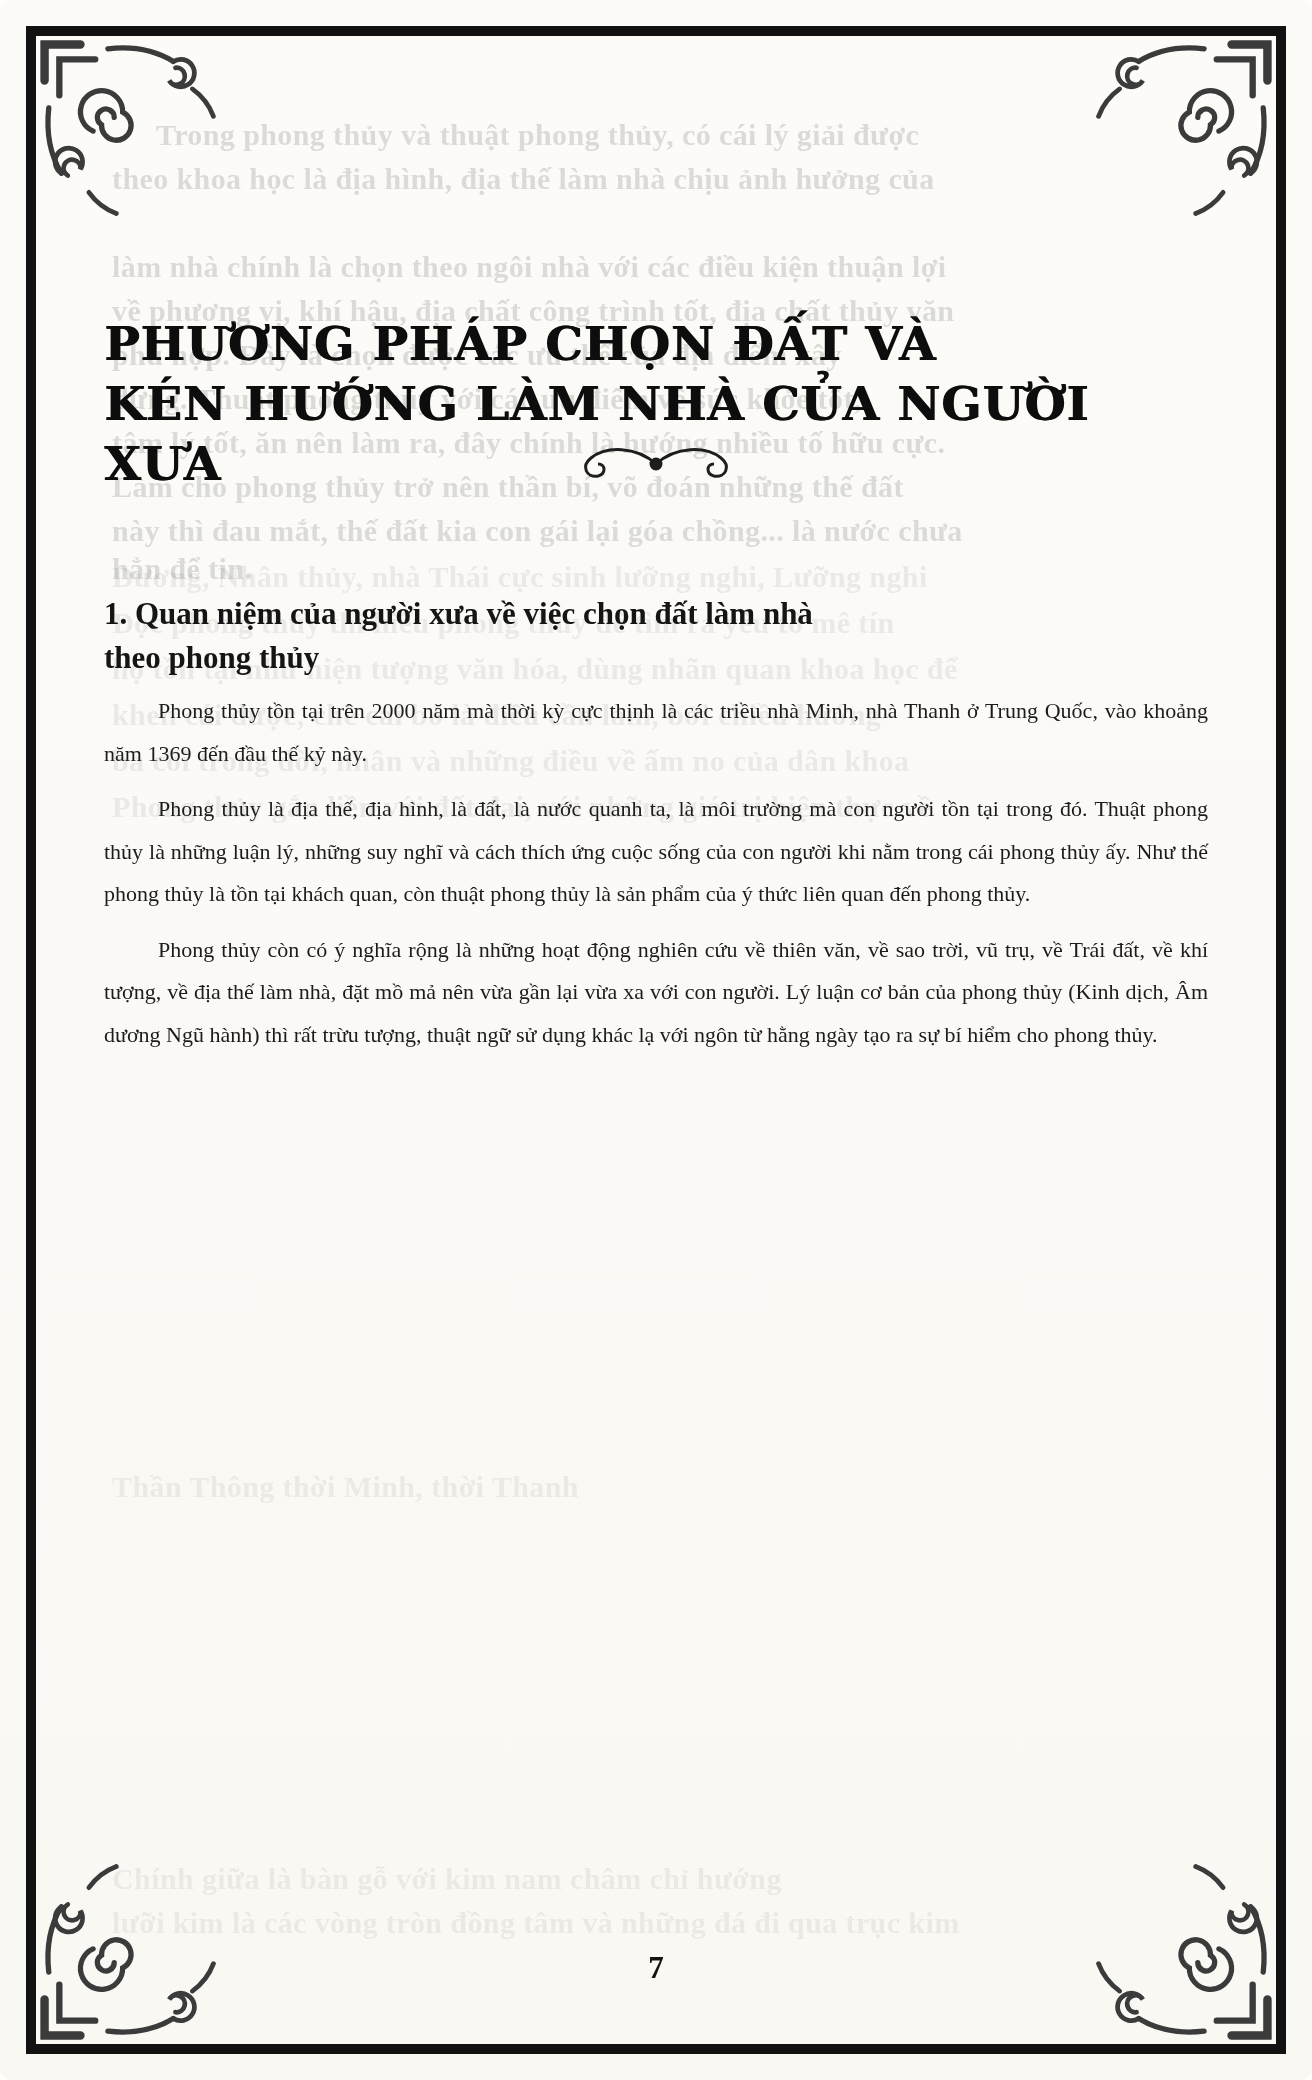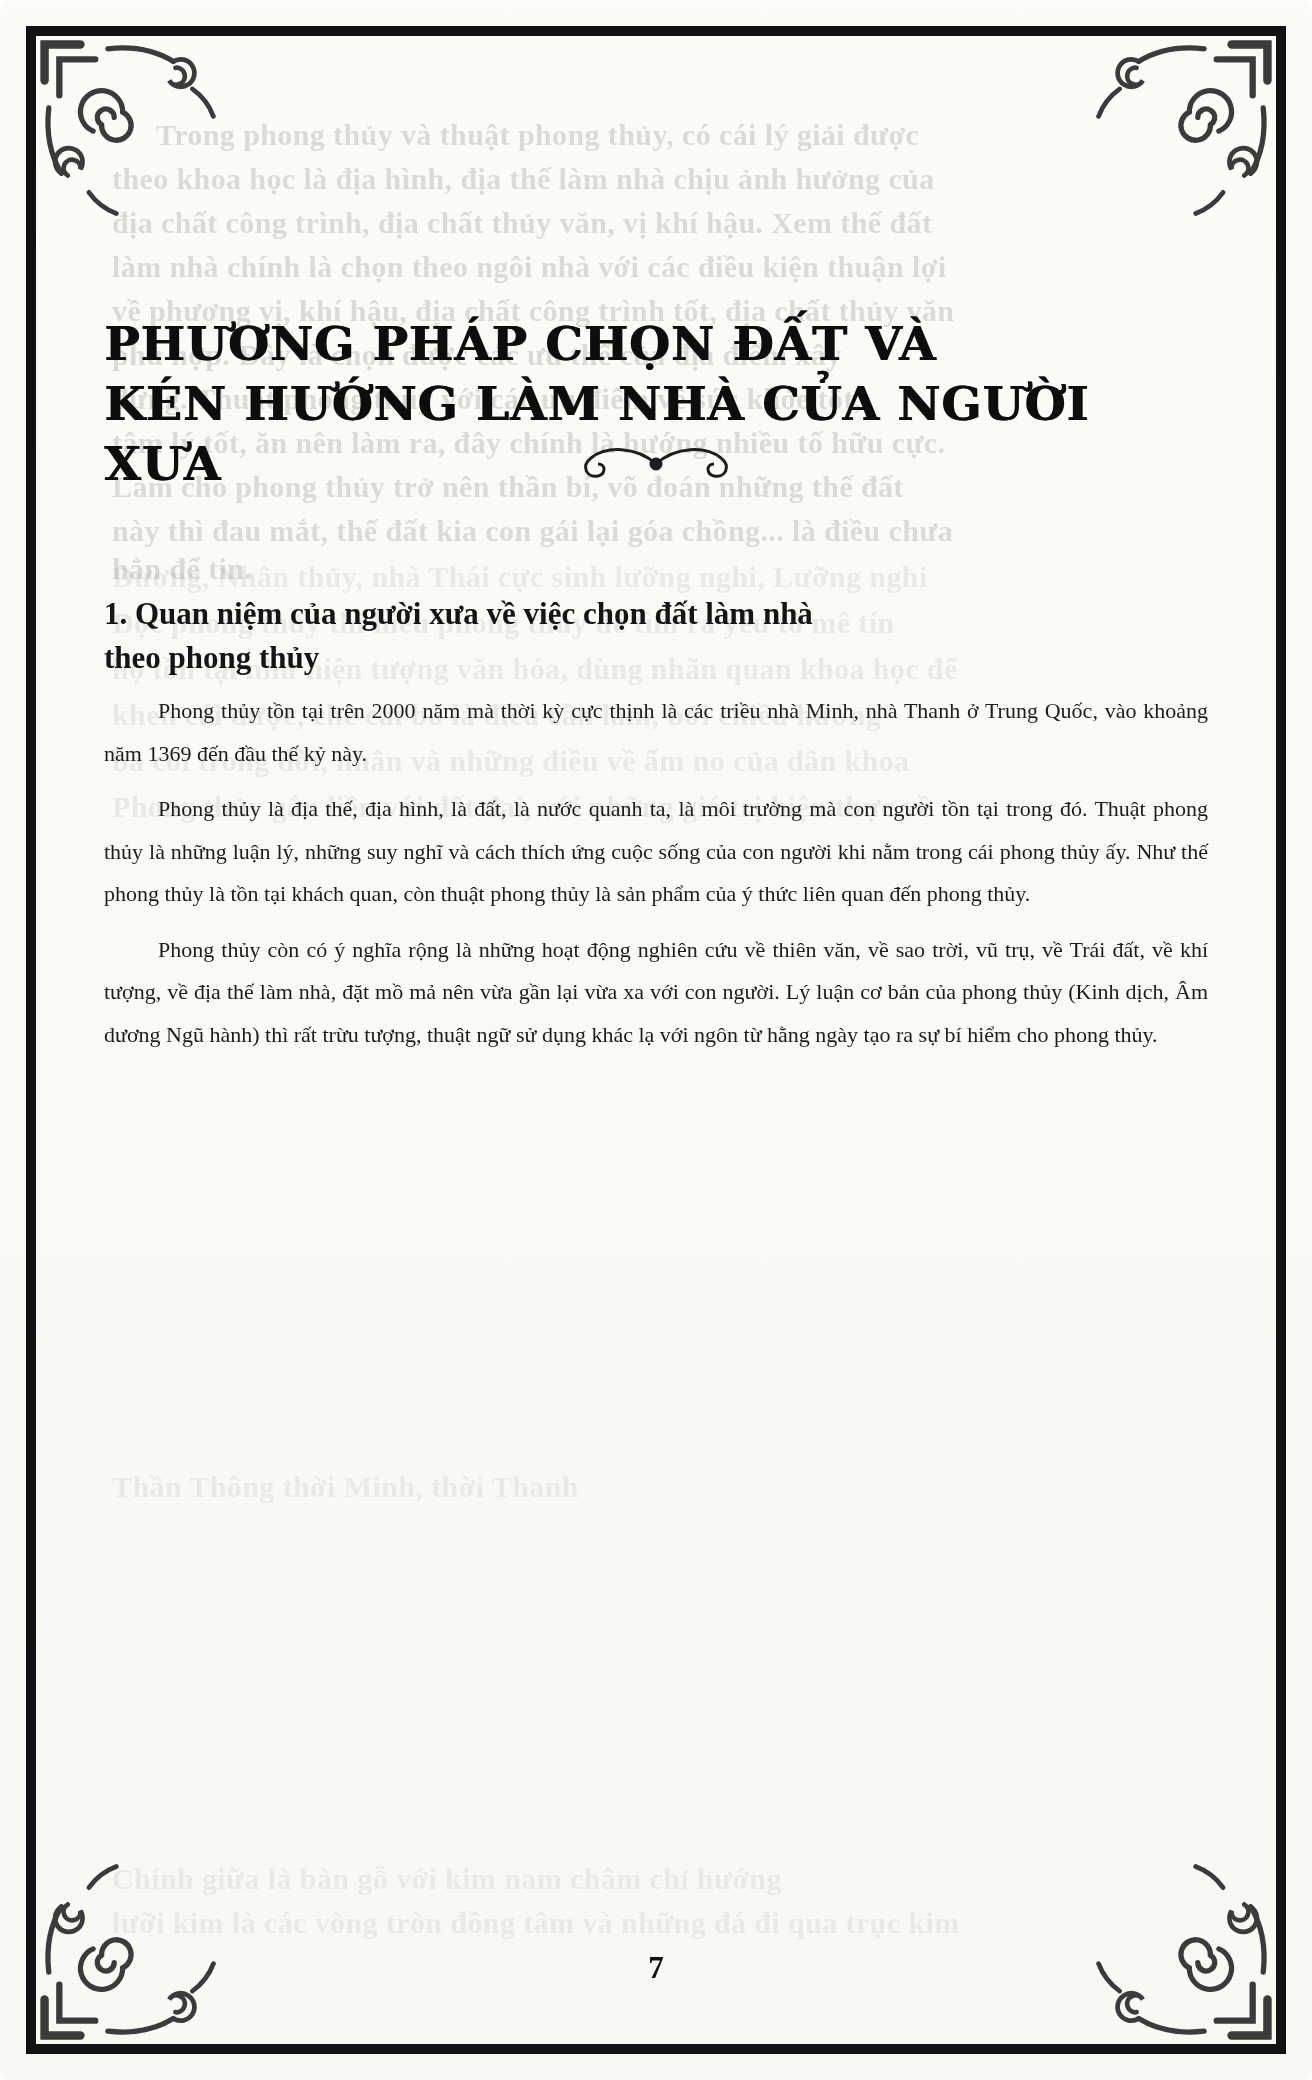--- a/index.html
+++ b/index.html
@@ -52,28 +52,27 @@
   }
 </style>
 </head>
 <body>
 
 <div class="page">
 
   <div class="ghost">
     <div class="ghost-line" style="top:118px;left:156px">Trong phong thủy và thuật phong thủy, có cái lý giải được</div>
     <div class="ghost-line" style="top:162px">theo khoa học là địa hình, địa thế làm nhà chịu ảnh hưởng của</div>
-    <div class="ghost-line" style="top:206px">địa chất công trình, địa chất thủy văn, vị khí hậu. Xem thế đất</div>
     <div class="ghost-line" style="top:250px">làm nhà chính là chọn theo ngôi nhà với các điều kiện thuận lợi</div>
     <div class="ghost-line" style="top:294px">về phương vị, khí hậu, địa chất công trình tốt, địa chất thủy văn</div>
     <div class="ghost-line" style="top:338px">phù hợp. Đây là chọn được các ưu thế của địa điểm xây</div>
     <div class="ghost-line" style="top:382px">dựng. Thuật phong thủy với các ưu điểm về sức khỏe tốt,</div>
     <div class="ghost-line" style="top:426px">tâm lý tốt, ăn nên làm ra, đây chính là hướng nhiều tố hữu cực.</div>
     <div class="ghost-line" style="top:470px">Làm cho phong thủy trở nên thần bí, võ đoán những thế đất</div>
-    <div class="ghost-line" style="top:514px">này thì đau mắt, thế đất kia con gái lại góa chồng... là điều chưa</div>
+    <div class="ghost-line" style="top:514px">này thì đau mắt, thế đất kia con gái lại góa chồng... là nước chưa</div>
     <div class="ghost-line" style="top:552px">hẳn để tin.</div>
 
     <div class="ghost-line mid" style="top:560px">Dương, Nhân thủy, nhà Thái cực sinh lưỡng nghi, Lưỡng nghi</div>
     <div class="ghost-line mid" style="top:606px">Đọc phong thủy thì hiểu phong thủy để tìm ra yếu tố mê tín</div>
     <div class="ghost-line mid" style="top:652px">họ tồn tại như hiện tượng văn hóa, dùng nhãn quan khoa học để</div>
     <div class="ghost-line mid" style="top:698px">khen cái được, chê cái bỏ là điều cần làm, bởi chiều hướng</div>
     <div class="ghost-line mid" style="top:744px">ba cõi trong đời, nhân và những điều về ấm no của dân khoa</div>
     <div class="ghost-line mid" style="top:790px">Phong thủy gắn liền với đất đai, với những giá trị hiện thực về</div>
 
     <div class="ghost-line low" style="top:1470px">Thần Thông thời Minh, thời Thanh</div>

